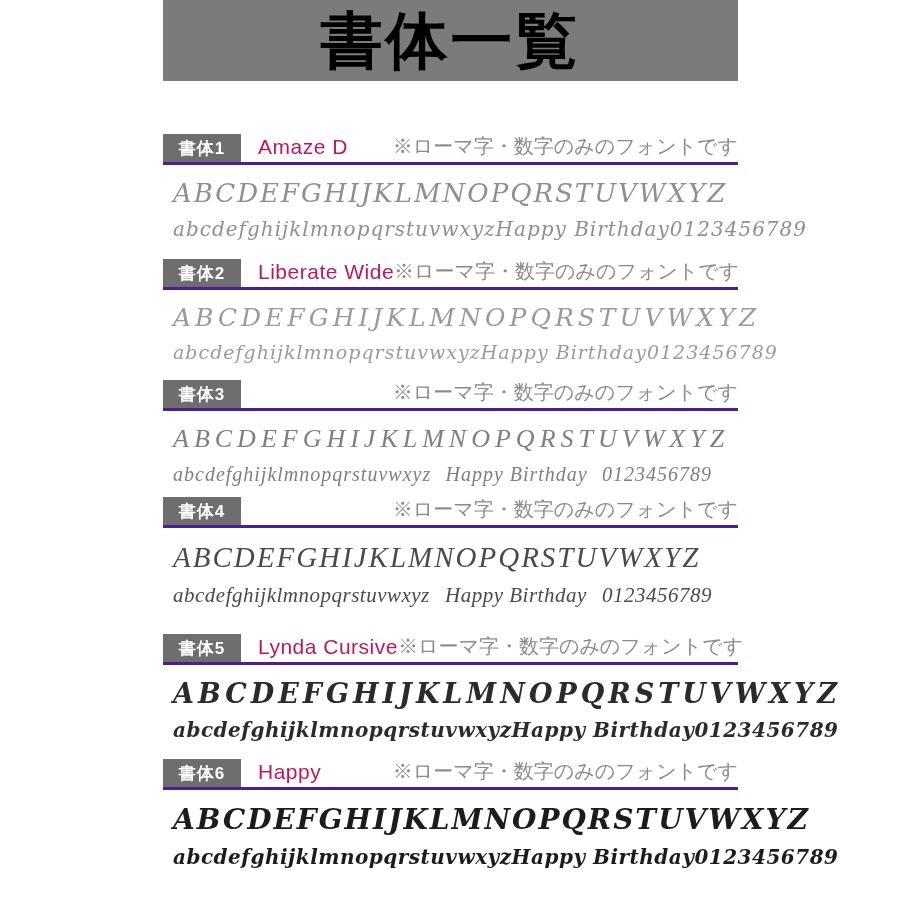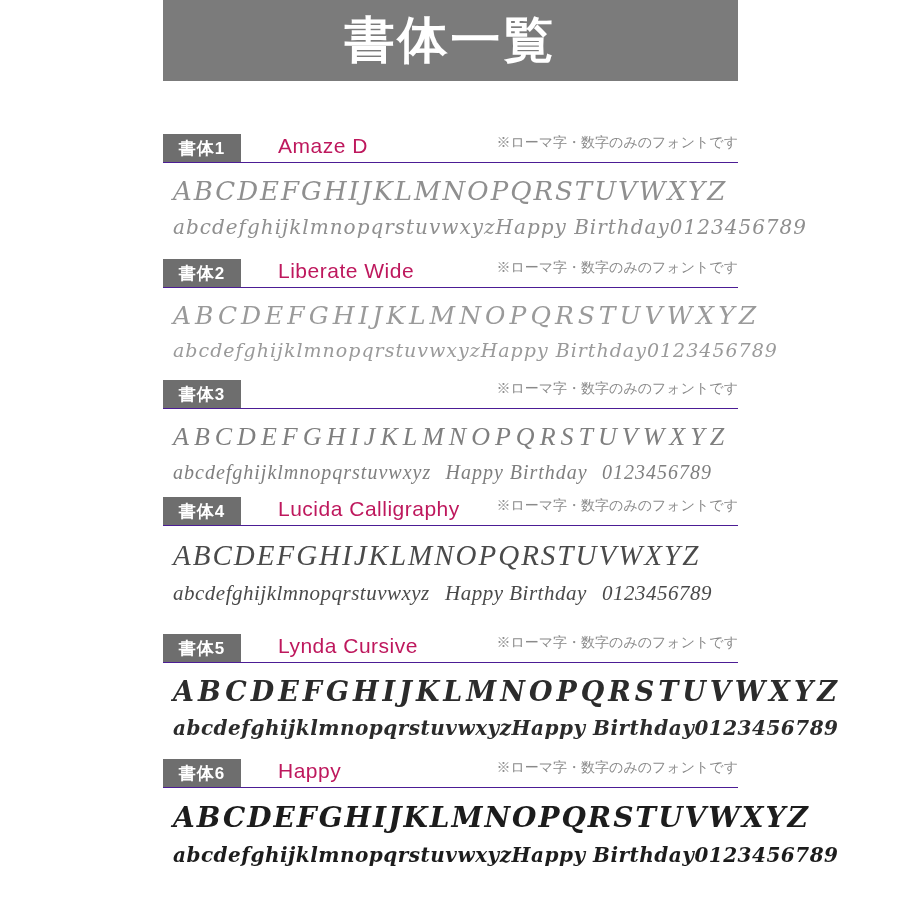--- a/index.html
+++ b/index.html
@@ -9,42 +9,41 @@
     -webkit-font-smoothing:antialiased;
   }
   .sheet{position:relative;width:900px;height:900px;background:#ffffff;overflow:hidden;}
 
   
   .banner{
     position:absolute;left:163px;top:0;width:575px;height:81px;
     background:#7b7b7b;display:flex;align-items:center;justify-content:center;
   }
   .banner h1{
-    margin:16px;color:#ffffff;font-size:50px;font-weight:bold;letter-spacing:3px;
+    margin:16px;color:#000000;font-size:62px;font-weight:bold;letter-spacing:3px;
     font-family:"Liberation Sans", sans-serif;
   }
 
   
   .sec{position:absolute;left:163px;width:575px;height:118px;}
   .sec-header{
-    display:flex;align-items:flex-start;height:28px;
-    border-bottom:1px solid #4c1d95;
-    gap:20px;
+    display:flex;align-items:center;height:28px;
+    border-bottom:3px solid #4c1d95;
   }
   .sec-label{
     width:78px;height:28px;background:#6e6e6e;color:#ffffff;
     font-size:17px;font-weight:bold;display:flex;align-items:center;justify-content:center;
     letter-spacing:1px;flex:0 0 auto;
   }
   .sec-fontname{
     margin-left:17px;font-size:21px;color:#be185d;letter-spacing:0.5px;
     white-space:nowrap;padding-bottom:2px;
   }
   .sec-note{
-    margin-left:auto;font-size:14px;color:#8a8a8a;white-space:nowrap;
+    margin-left:auto;font-size:20px;color:#8a8a8a;white-space:nowrap;
     padding-bottom:4px;
   }
   .upper{
     margin-top:13px;padding-left:10px;white-space:nowrap;line-height:1.1;
   }
   .lower-row{
     display:flex;justify-content:space-between;align-items:baseline;
     margin-top:9px;padding-left:10px;padding-right:26px;white-space:nowrap;
   }
 
@@ -113,21 +112,20 @@
     <div class="lower-row">
       <span>abcdefghijklmnopqrstuvwxyz</span>
       <span>Happy Birthday</span>
       <span>0123456789</span>
     </div>
   </section>
 
   <section class="sec s4" style="top:497px">
     <div class="sec-header">
       <div class="sec-label">書体4</div>
-      <div class="sec-fontname">Lucida Calligraphy</div>
       <div class="sec-note">※ローマ字・数字のみのフォントです</div>
     </div>
     <div class="upper">ABCDEFGHIJKLMNOPQRSTUVWXYZ</div>
     <div class="lower-row">
       <span>abcdefghijklmnopqrstuvwxyz</span>
       <span>Happy Birthday</span>
       <span>0123456789</span>
     </div>
   </section>
 

